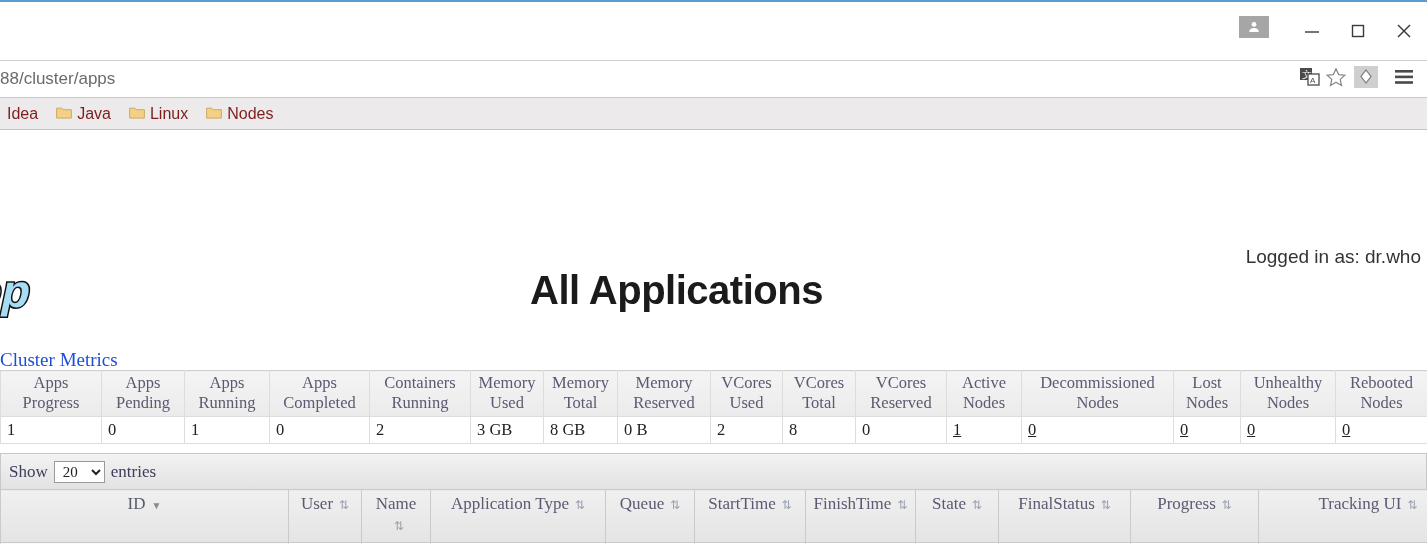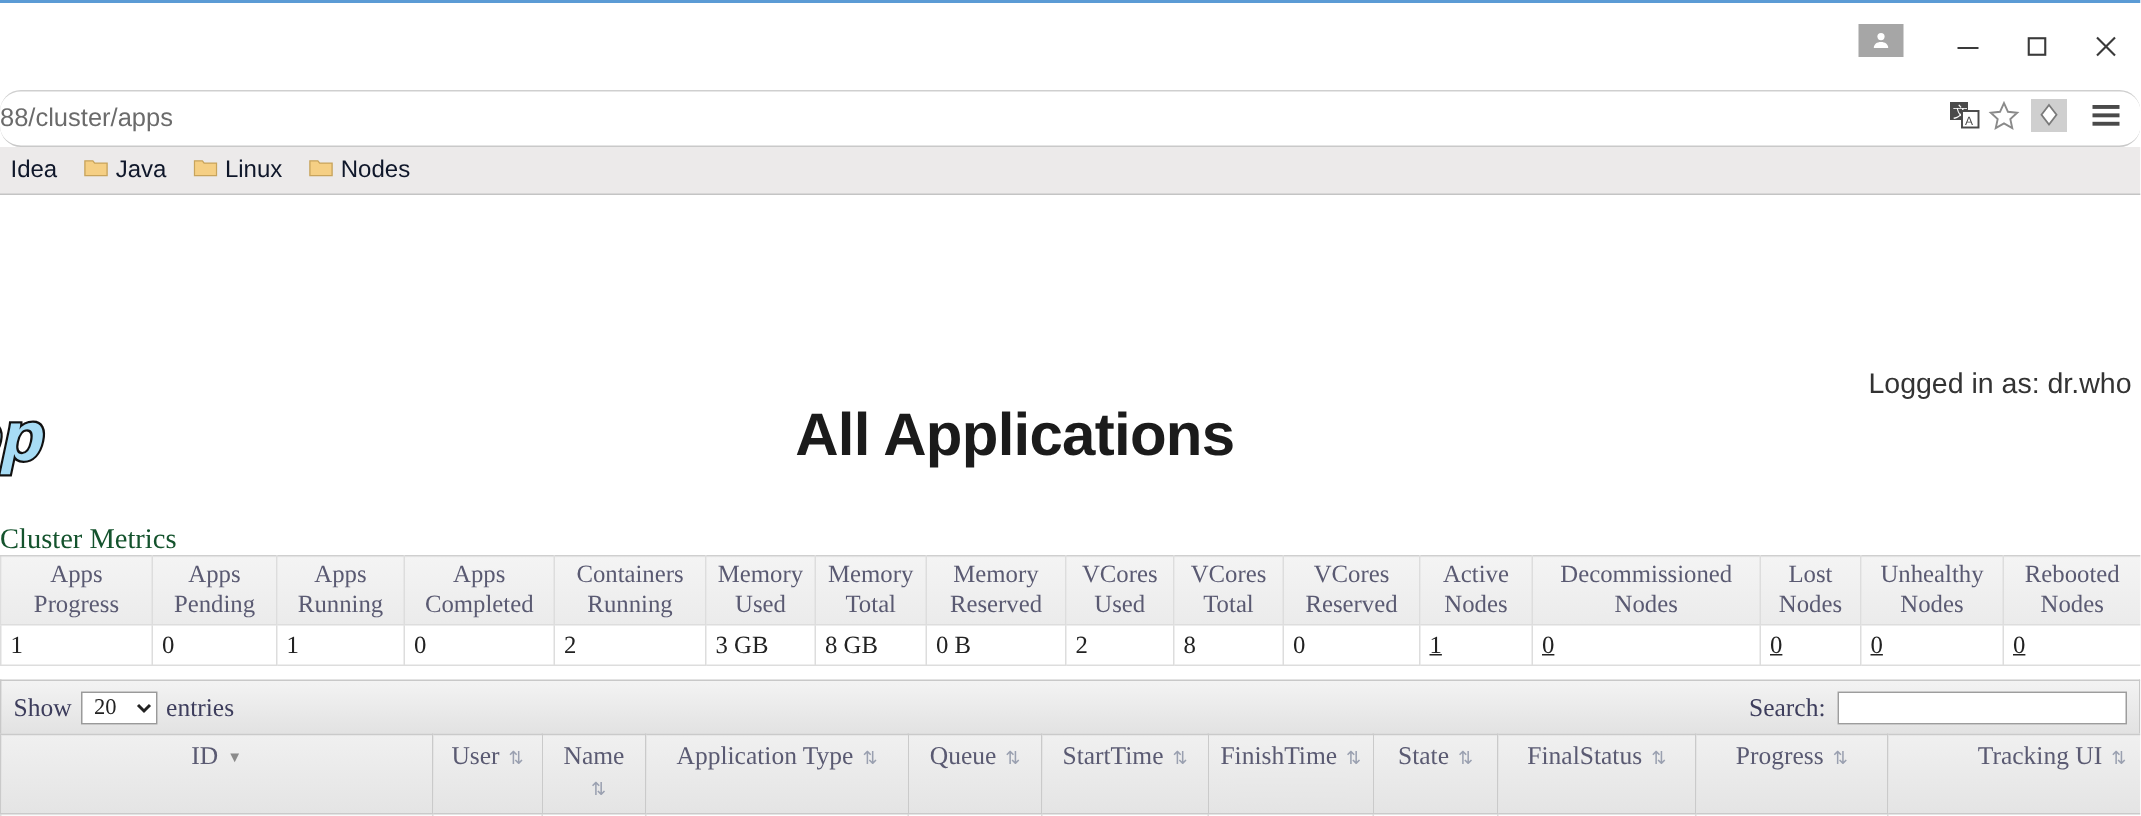--- a/index.html
+++ b/index.html
@@ -45,21 +45,20 @@
   .wbtn svg { display: block; }
 
   .urlbar-row {
     height: 38px;
     background: #ffffff;
     border-top: 1px solid #cfcfcf;
     border-bottom: 1px solid #c9c9c9;
     display: flex;
     align-items: center;
     position: relative;
-    border-radius: 14px;
   }
   .omnibox {
     flex: 1;
     height: 38px;
     display: flex;
     align-items: center;
     padding-left: 0px;
   }
   .url-text {
     font-size: 17px;
@@ -77,21 +76,21 @@
     border-bottom: 1px solid #c4c4c4;
     display: flex;
     align-items: center;
     gap: 4px;
     padding-left: 0px;
   }
   .bm-item {
     display: flex; align-items: flex-end; gap: 5px;
     padding: 2px 7px;
     font-size: 16px;
-    color: #0f172a;
+    color: #7f1d1d;
     white-space: nowrap;
   }
   .folder-ico { display:block; }
 
   
   #page {
     position: relative;
     height: 427px;
     background: #ffffff;
     overflow: hidden;
@@ -126,21 +125,21 @@
     letter-spacing: -0.5px;
     padding-right: 74px;
   }
 
   .section-title {
     position: absolute;
     top: 219px;
     left: 0px;
     font-family: "Liberation Serif", serif;
     font-size: 19px;
-    color: #14532d;
+    color: #1d4ed8;
   }
 
   
   .metrics-table {
     position: absolute;
     top: 240px;
     left: 0px;
     width: 1427px;
     border-collapse: collapse;
     font-family: "Liberation Serif", serif;
@@ -470,24 +469,20 @@
       <div class="dt-length">
         <span>Show</span>
         <select class="len-select">
           <option selected="">20</option>
           <option>40</option>
           <option>60</option>
           <option>80</option>
           <option>100</option>
         </select>
         <span>entries</span>
-      </div>
-      <div class="dt-filter">
-        <span>Search:</span>
-        <input class="search-input" type="text" placeholder="" value="" style="">
       </div>
     </div>
 
     <table class="apps">
       <thead>
         <tr>
           <th style="width:288px">
             <span class="thlabel">ID</span><span class="sort-ico desc">▼</span>
           </th>
           <th style="width:73px">

